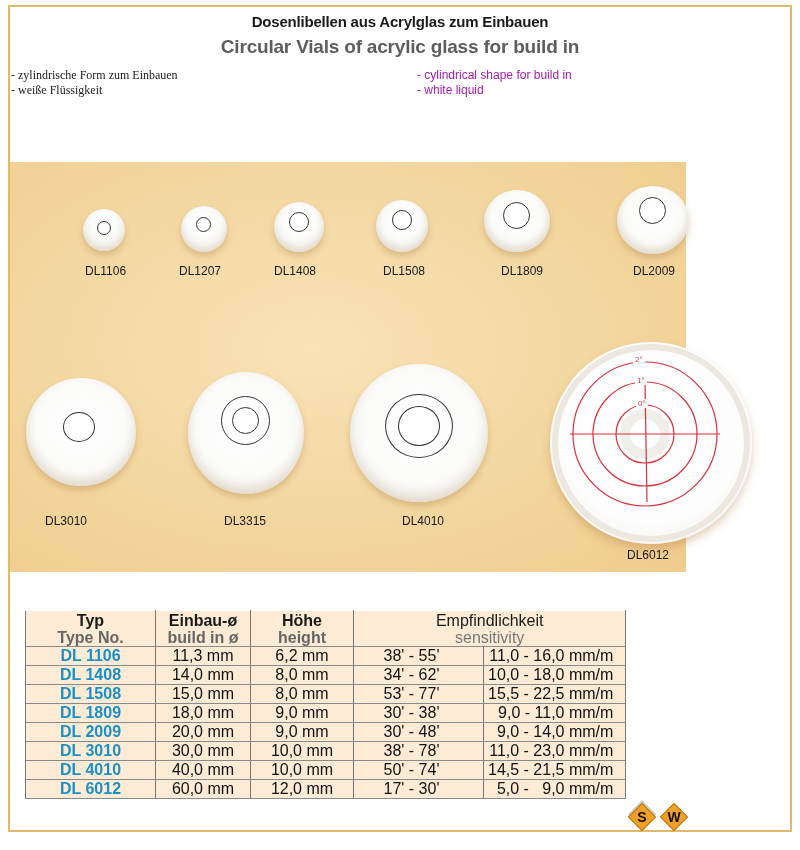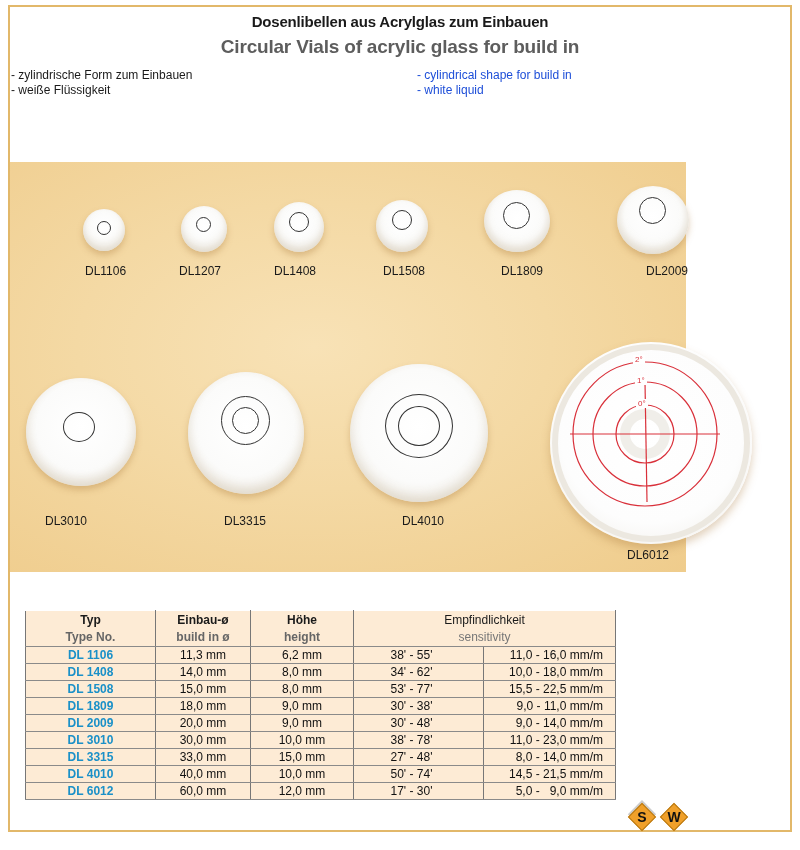--- a/index.html
+++ b/index.html
@@ -12,43 +12,43 @@
   }
   .title-de {
     position: absolute; left: 0; top: 6px; width: 100%; text-align: center;
     font-size: 15px; font-weight: bold; color: #1a1a1a; letter-spacing: -0.2px;
   }
   .title-en {
     position: absolute; left: 0; top: 29px; width: 100%; text-align: center;
     font-size: 19px; font-weight: bold; color: #5d5d5d; letter-spacing: -0.2px;
   }
   .feat { position: absolute; font-size: 12px; line-height: 15px; }
-  .feat-de { left: 1px; top: 61px; color: #1a1a1a; }
-  .feat-en { left: 407px; top: 61px; color: #1d4ed8; }
+  .feat-de { left: 1px; top: 61px; color: #1a1a1a; font-family: Liberation Serif, serif; }
+  .feat-en { left: 407px; top: 61px; color: #a21caf; }
 
   .photo {
     position: absolute; left: 0; top: 155px; width: 676px; height: 410px;
     background: radial-gradient(ellipse at 45% 45%, #f8e2b6 0%, #f4d9a4 45%, #efcc8c 100%);
   }
   .vial { position: absolute; border-radius: 50%;
     background: radial-gradient(circle at 50% 45%, #ffffff 0%, #fbfbfa 55%, #f1eee8 75%, rgba(235,228,215,0.9) 88%, rgba(220,208,185,0.5) 100%);
     box-shadow: 0 4px 6px rgba(170,120,60,0.35), inset 0 -6px 8px rgba(200,185,160,0.35);
   }
   .vial .ring { position: absolute; border: 1.3px solid #333; border-radius: 50%; }
   .vial-label { position: absolute; font-size: 12px; color: #1a1a1a; }
 
   .big-vial { position: absolute; left: 540px; top: 180px; width: 202px; height: 202px; border-radius: 50%;
     background: radial-gradient(circle at 50% 45%, #ffffff 0%, #fdfdfd 60%, #f4f2ee 82%, #e9e4dc 100%);
     box-shadow: 0 5px 8px rgba(170,120,60,0.35);
   }
   .big-vial svg { position: absolute; left: 0; top: 0; }
 
   .spec-table {
     position: absolute; left: 15px; top: 603px; border-collapse: collapse;
-    background: #fdebd5; font-size: 12px;
+    background: #fdebd5; font-size: 16px;
   }
   .spec-table td, .spec-table th {
     border-left: 1.5px solid #777; border-right: 1.5px solid #777;
     border-top: 1px solid #fff; border-bottom: 1.5px solid #8a8a8a;
     text-align: center; height: 17px; padding: 0 4px; white-space: nowrap;
   }
   .spec-table th { font-weight: bold; line-height: 17px; height: 36px; }
   .spec-table th .de { color: #1a1a1a; display: block; }
   .spec-table th .en { color: #666; display: block; }
   .spec-table th.sens { font-weight: normal; }
@@ -103,21 +103,21 @@
     <div class="vial-label" style="left:373px;top:102px;">DL1508</div>
 
     <div class="vial" style="left:474px;top:28px;width:66px;height:62px;">
       <div class="ring" style="left:19px;top:12px;width:27px;height:27px;"></div>
     </div>
     <div class="vial-label" style="left:491px;top:102px;">DL1809</div>
 
     <div class="vial" style="left:607px;top:24px;width:72px;height:68px;">
       <div class="ring" style="left:22px;top:11px;width:27px;height:27px;"></div>
     </div>
-    <div class="vial-label" style="left:623px;top:102px;margin-left:13px;">DL2009</div>
+    <div class="vial-label" style="left:623px;top:102px;">DL2009</div>
 
     <div class="vial" style="left:16px;top:216px;width:110px;height:108px;">
       <div class="ring" style="left:37px;top:34px;width:32px;height:30px;"></div>
     </div>
     <div class="vial-label" style="left:35px;top:352px;">DL3010</div>
 
     <div class="vial" style="left:178px;top:210px;width:116px;height:122px;">
       <div class="ring" style="left:33px;top:24px;width:49px;height:49px;"></div>
       <div class="ring" style="left:44px;top:35px;width:27px;height:27px;"></div>
     </div>
@@ -206,27 +206,20 @@
         <td class="mmm">9,0 - 14,0 mm/m</td>
       </tr>
       <tr>
         <td class="type">DL 3010</td>
         <td>30,0 mm</td>
         <td>10,0 mm</td>
         <td class="deg">38' - 78'</td>
         <td class="mmm">11,0 - 23,0 mm/m</td>
       </tr>
       <tr>
-        <td class="type">DL 3315</td>
-        <td>33,0 mm</td>
-        <td>15,0 mm</td>
-        <td class="deg">27' - 48'</td>
-        <td class="mmm">8,0 - 14,0 mm/m</td>
-      </tr>
-      <tr>
         <td class="type">DL 4010</td>
         <td>40,0 mm</td>
         <td>10,0 mm</td>
         <td class="deg">50' - 74'</td>
         <td class="mmm">14,5 - 21,5 mm/m</td>
       </tr>
       <tr>
         <td class="type">DL 6012</td>
         <td>60,0 mm</td>
         <td>12,0 mm</td>

